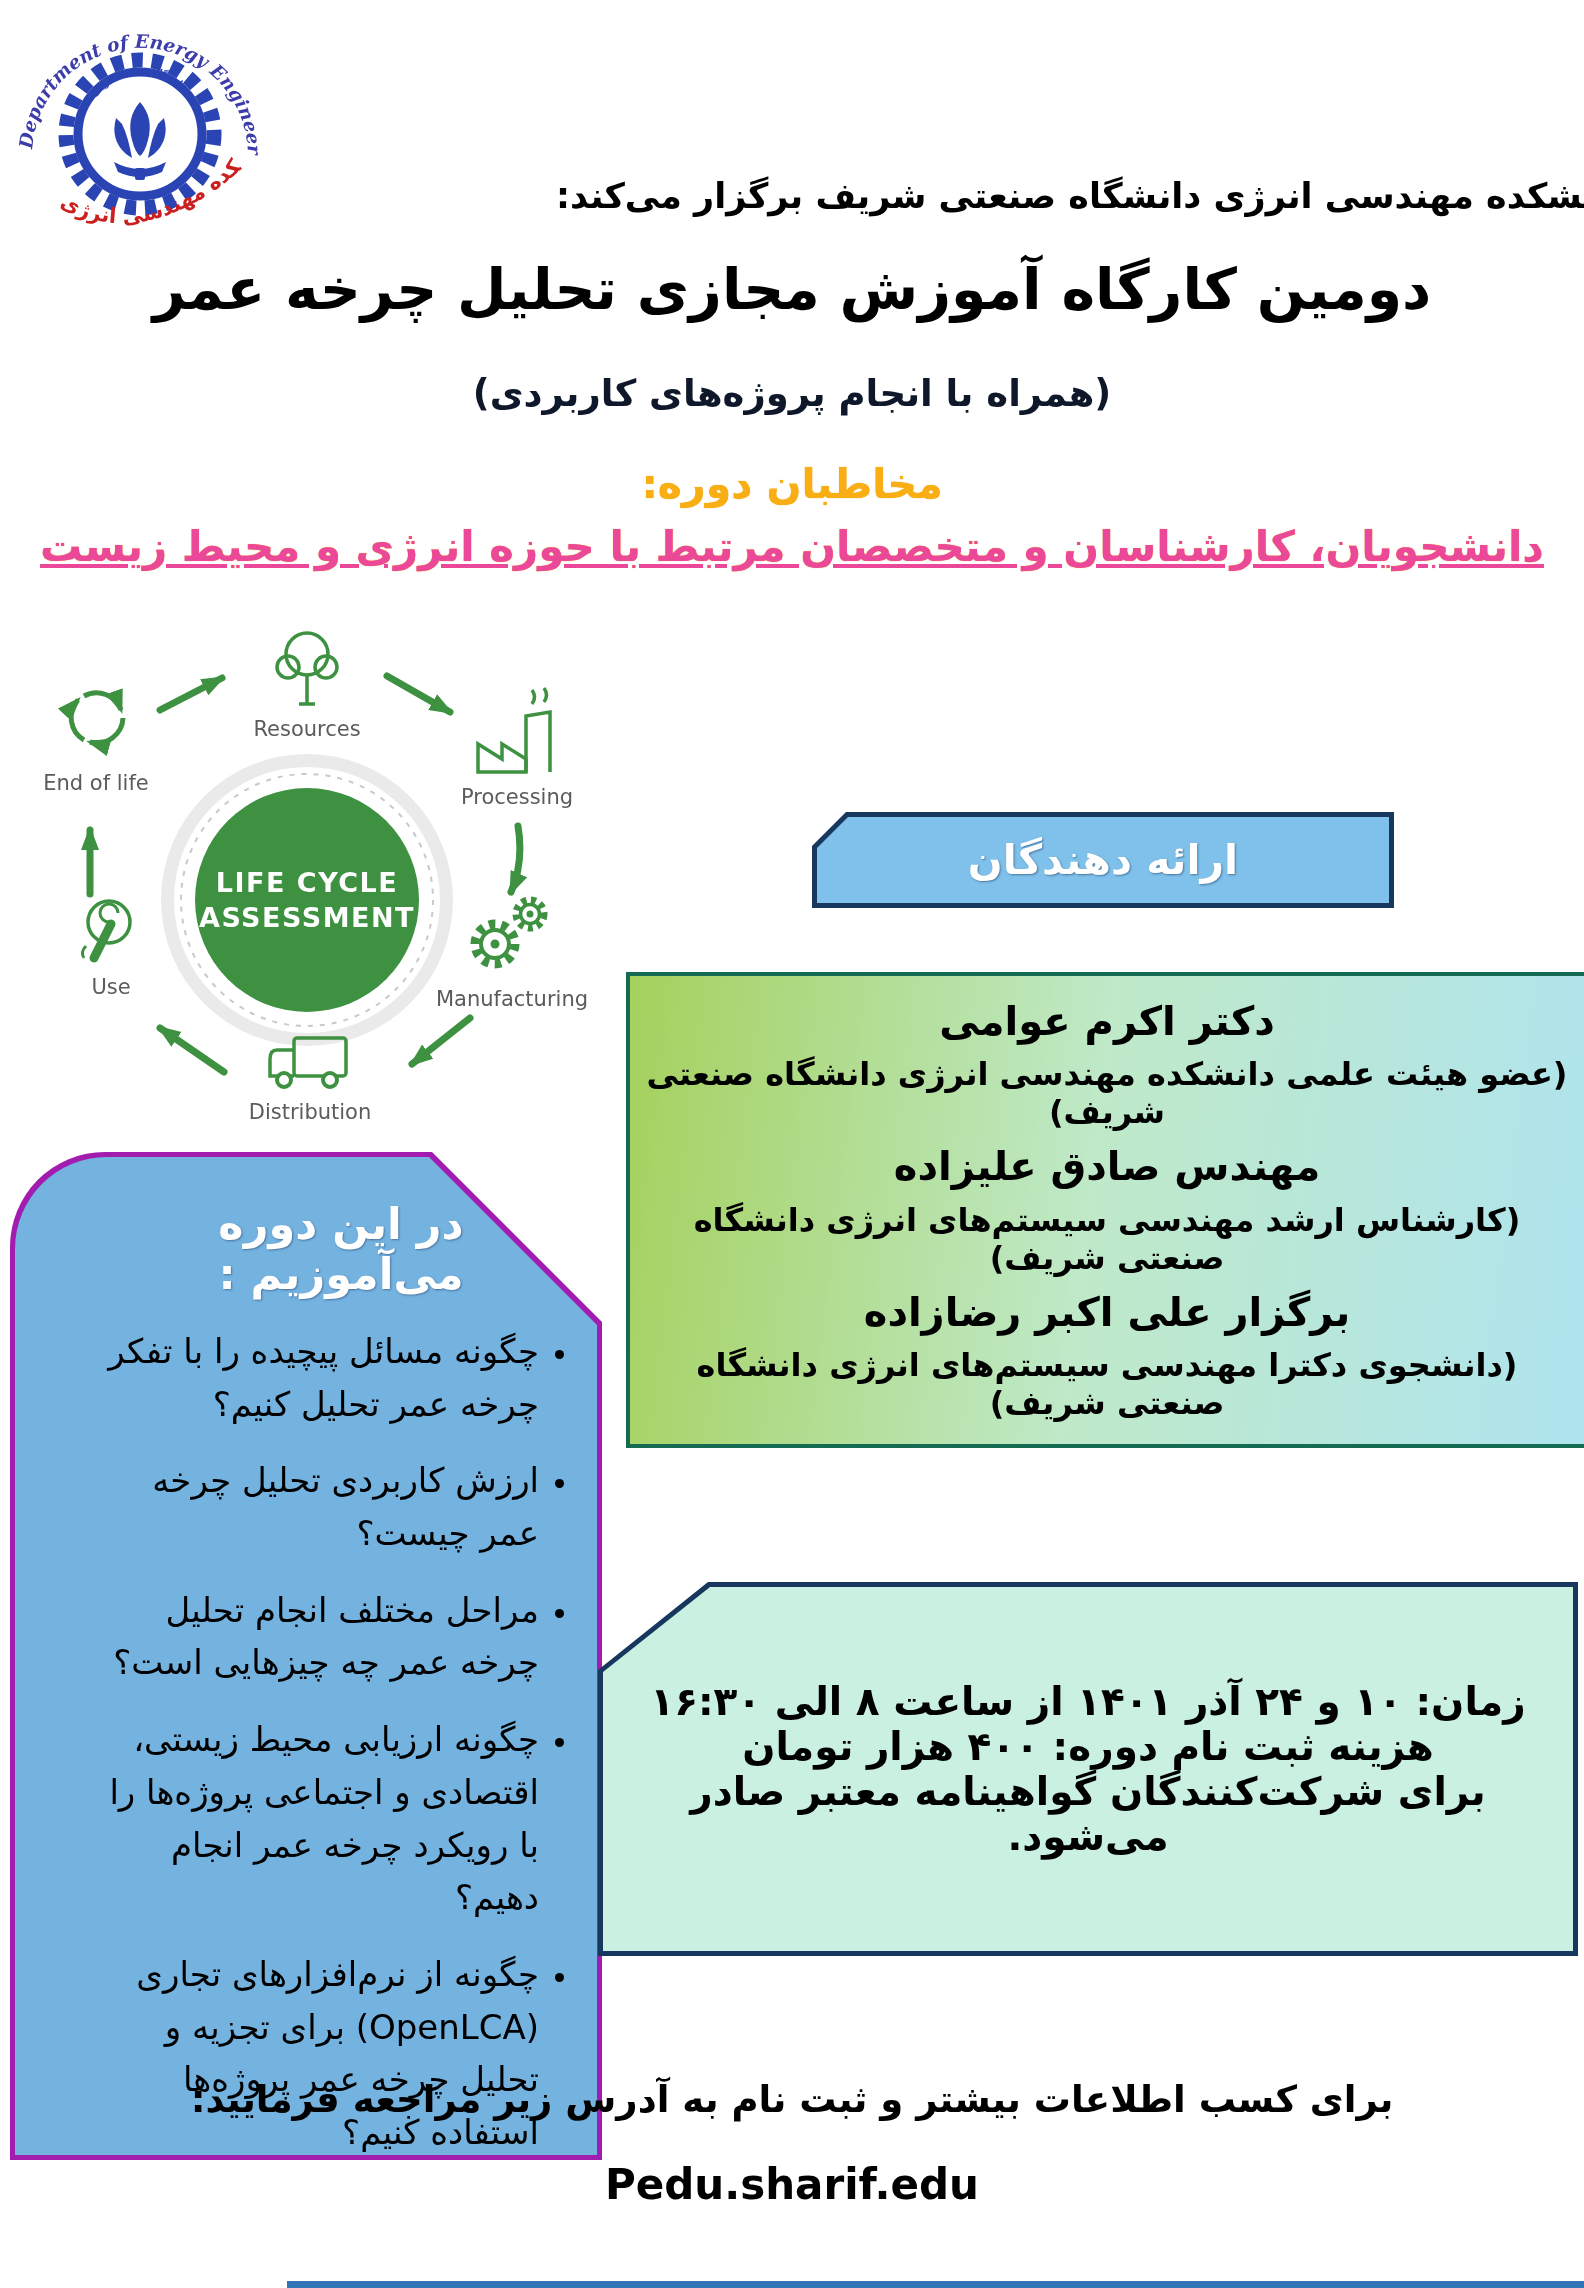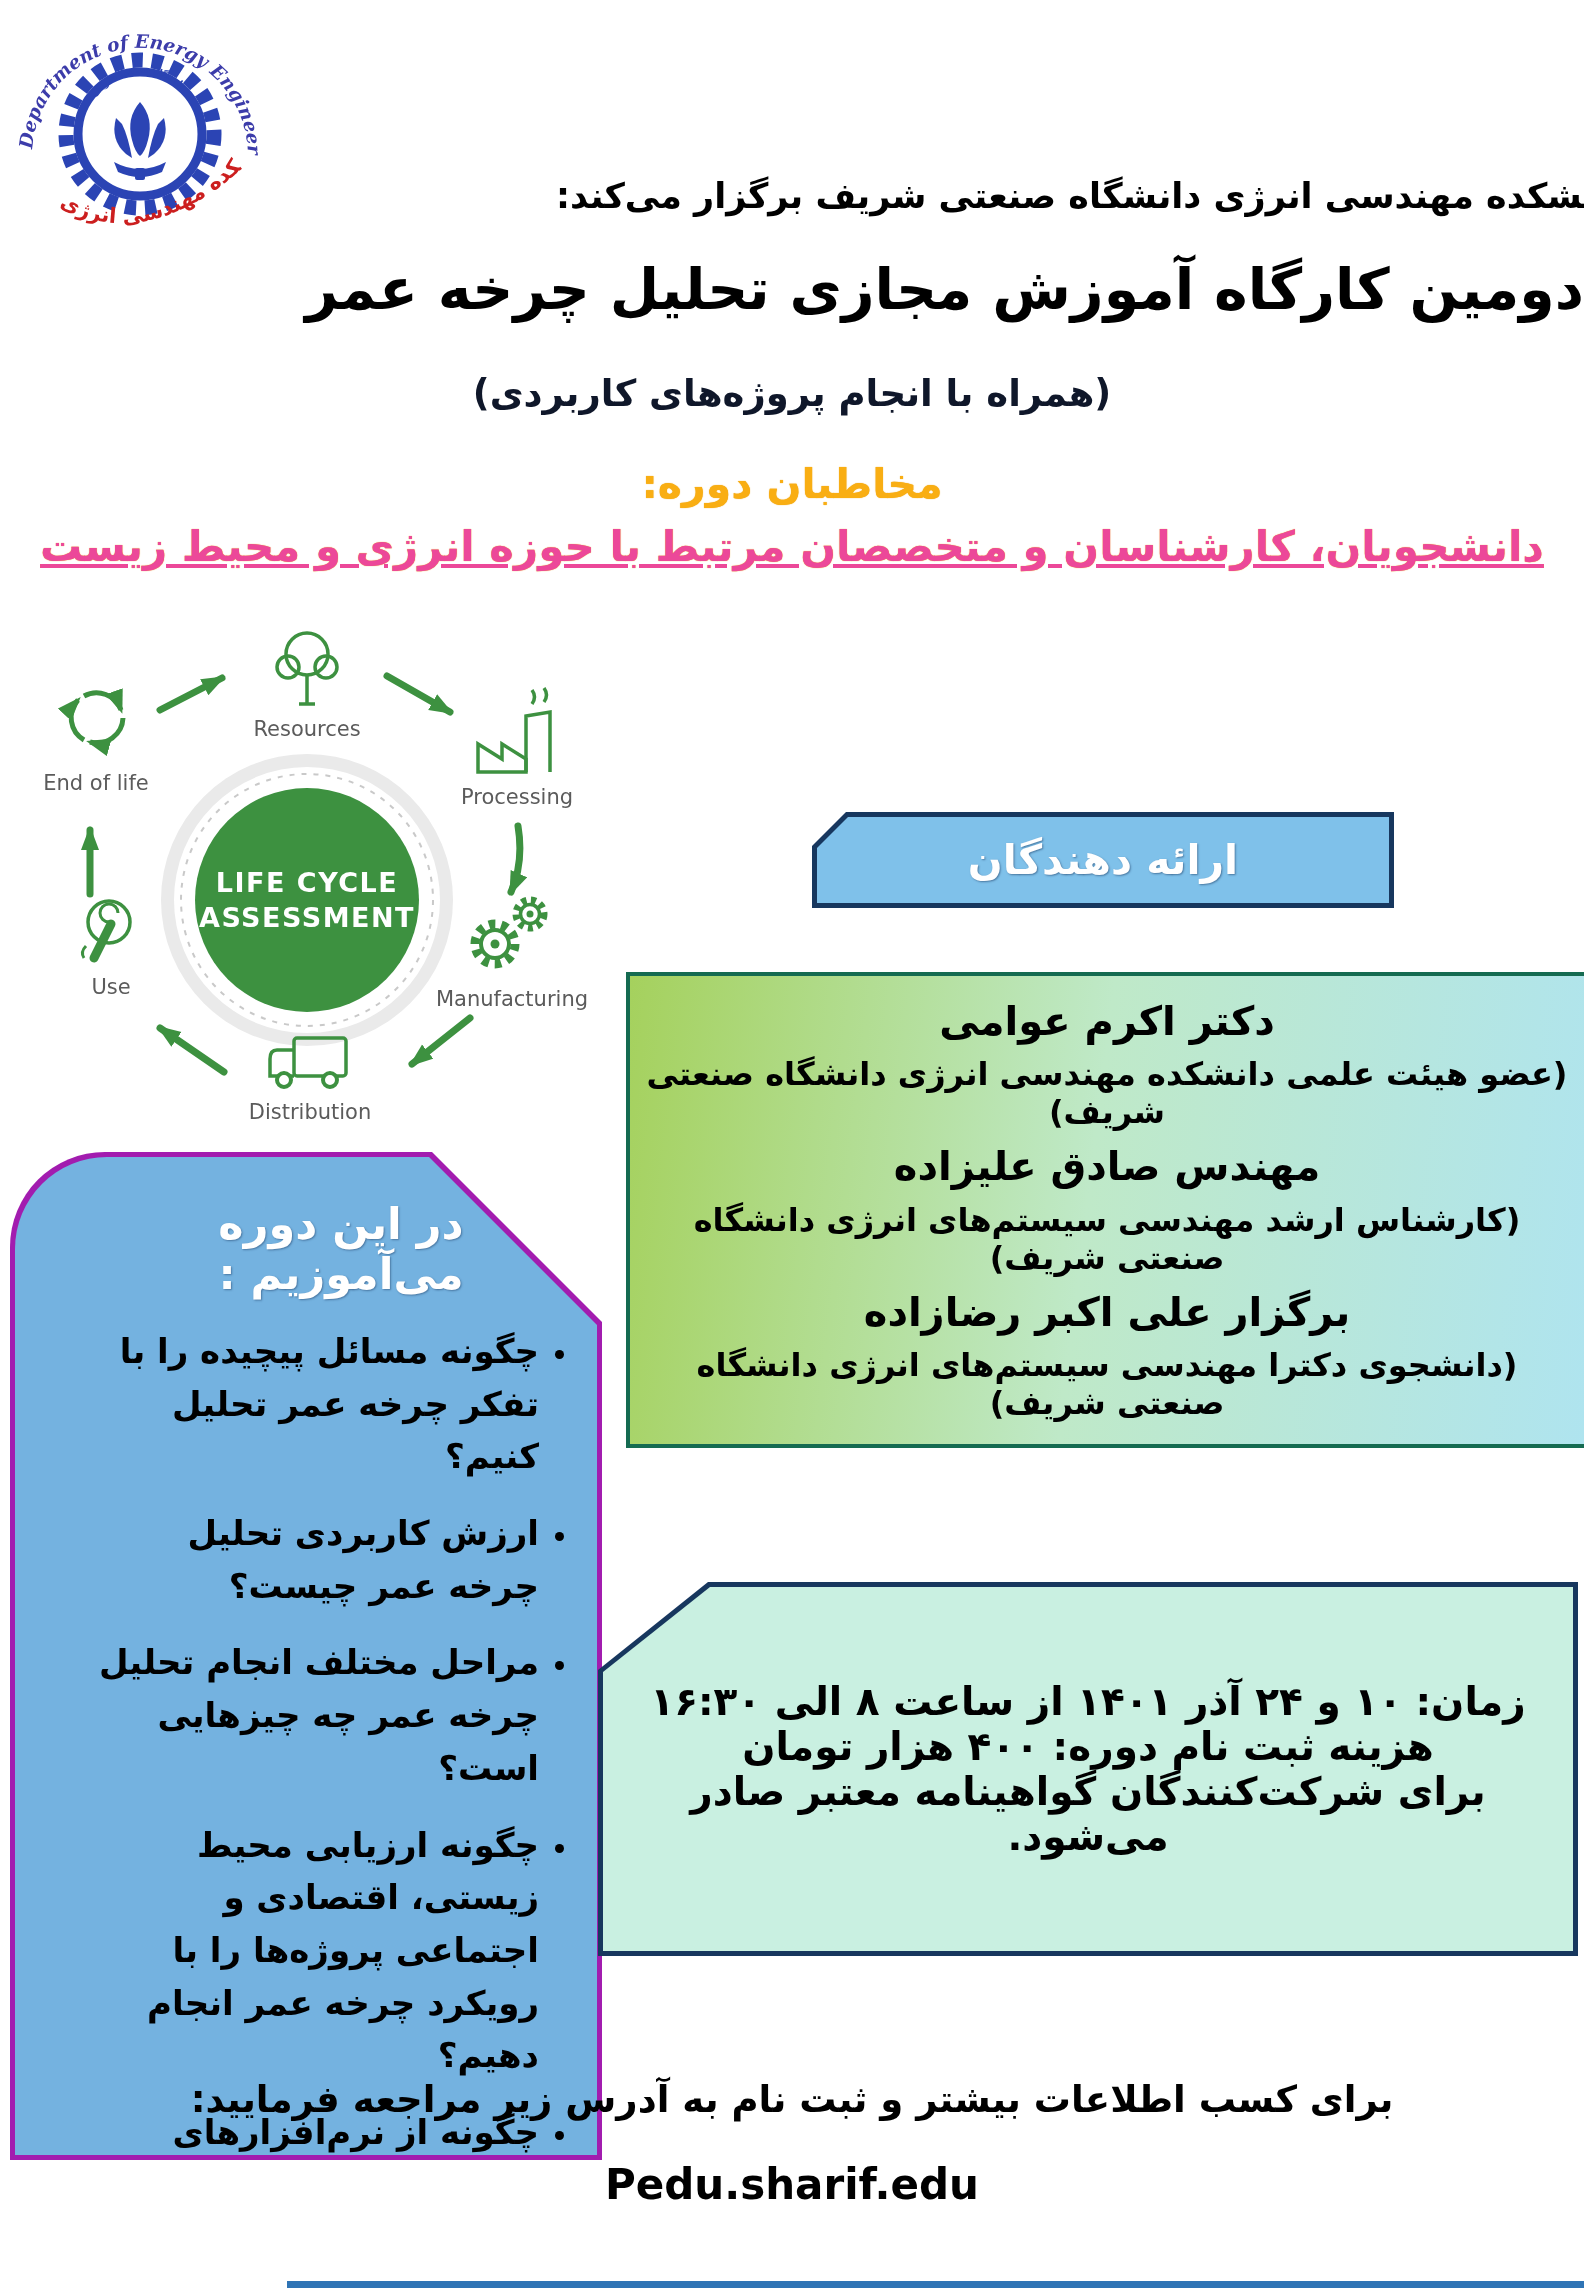--- a/index.html
+++ b/index.html
@@ -11,21 +11,21 @@
     overflow:hidden;
   }
   
   .organizer-line{
     position:absolute;top:176px;left:0;width:100%;
     direction:rtl;
     font-size:35px;font-weight:700;color:#000;padding-left:42px;
   }
   .main-title{
     position:absolute;top:256px;left:0;width:100%;
-    text-align:right;direction:rtl;
+    text-align:center;direction:rtl;
     font-size:57px;font-weight:700;color:#000;
   }
   .subtitle{
     position:absolute;top:372px;left:0;width:100%;
     text-align:center;direction:rtl;
     font-size:37px;font-weight:700;color:#0f172a;
   }
   .audience-label{
     position:absolute;top:460px;left:0;width:100%;
     text-align:center;direction:rtl;
@@ -75,21 +75,21 @@
     clip-path:polygon(0 0,calc(100% - 168px) 0,100% 168px,100% 100%,0 100%);
     direction:rtl;box-sizing:border-box;padding:42px 30px 20px 40px;
   }
   .learn-heading{
     text-align:center;font-size:43px;font-weight:700;color:#ffffff;
     text-shadow:1px 1px 2px rgba(30,60,100,.5);
     margin:0 0 26px 60px;
   }
   .learn-list{margin:0;padding:0 28px 0 0;list-style:disc;}
   .learn-list li{
-    font-size:34px;font-weight:700;color:#000;
+    font-size:34px;font-weight:400;color:#000;
     line-height:1.55;margin-bottom:24px;text-align:right;margin-left:36px;
   }
   .learn-list li::marker{color:#000;font-size:30px;}
   
   .details-outer{
     position:absolute;left:598px;top:1582px;width:980px;height:374px;
     background:#17375e;
     clip-path:polygon(110px 0,100% 0,100% 100%,0 100%,0 88px);
   }
   .details-inner{

